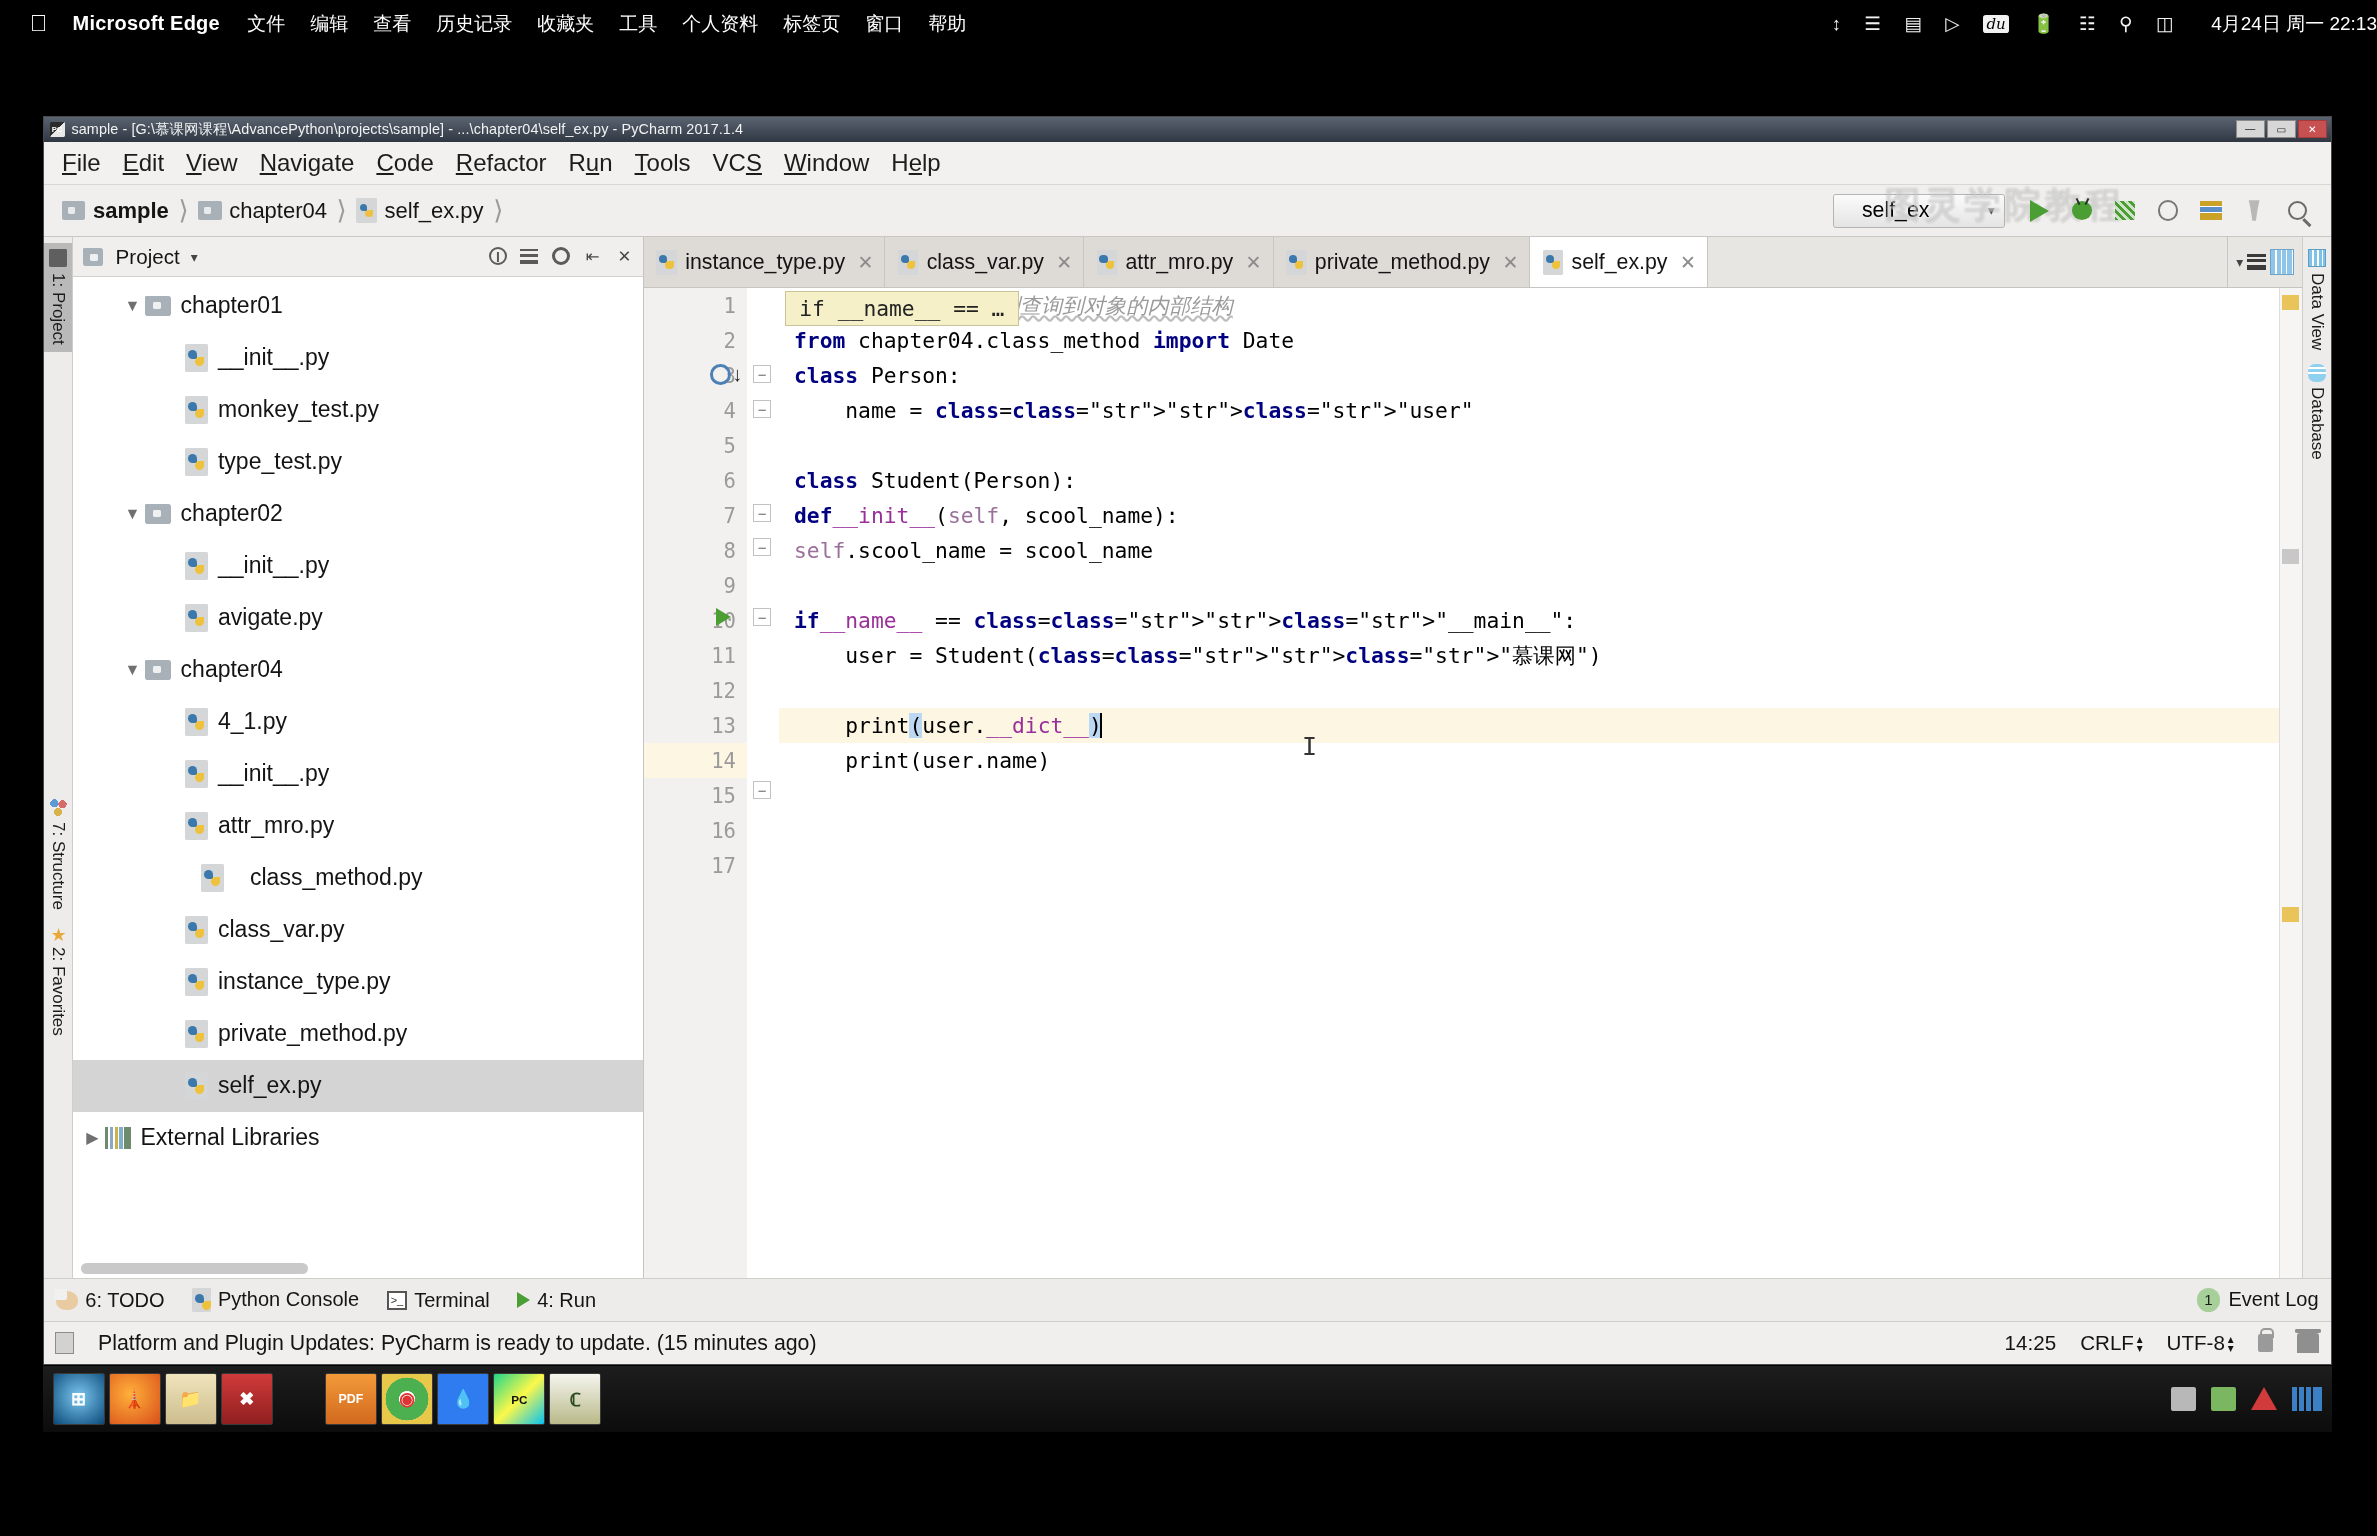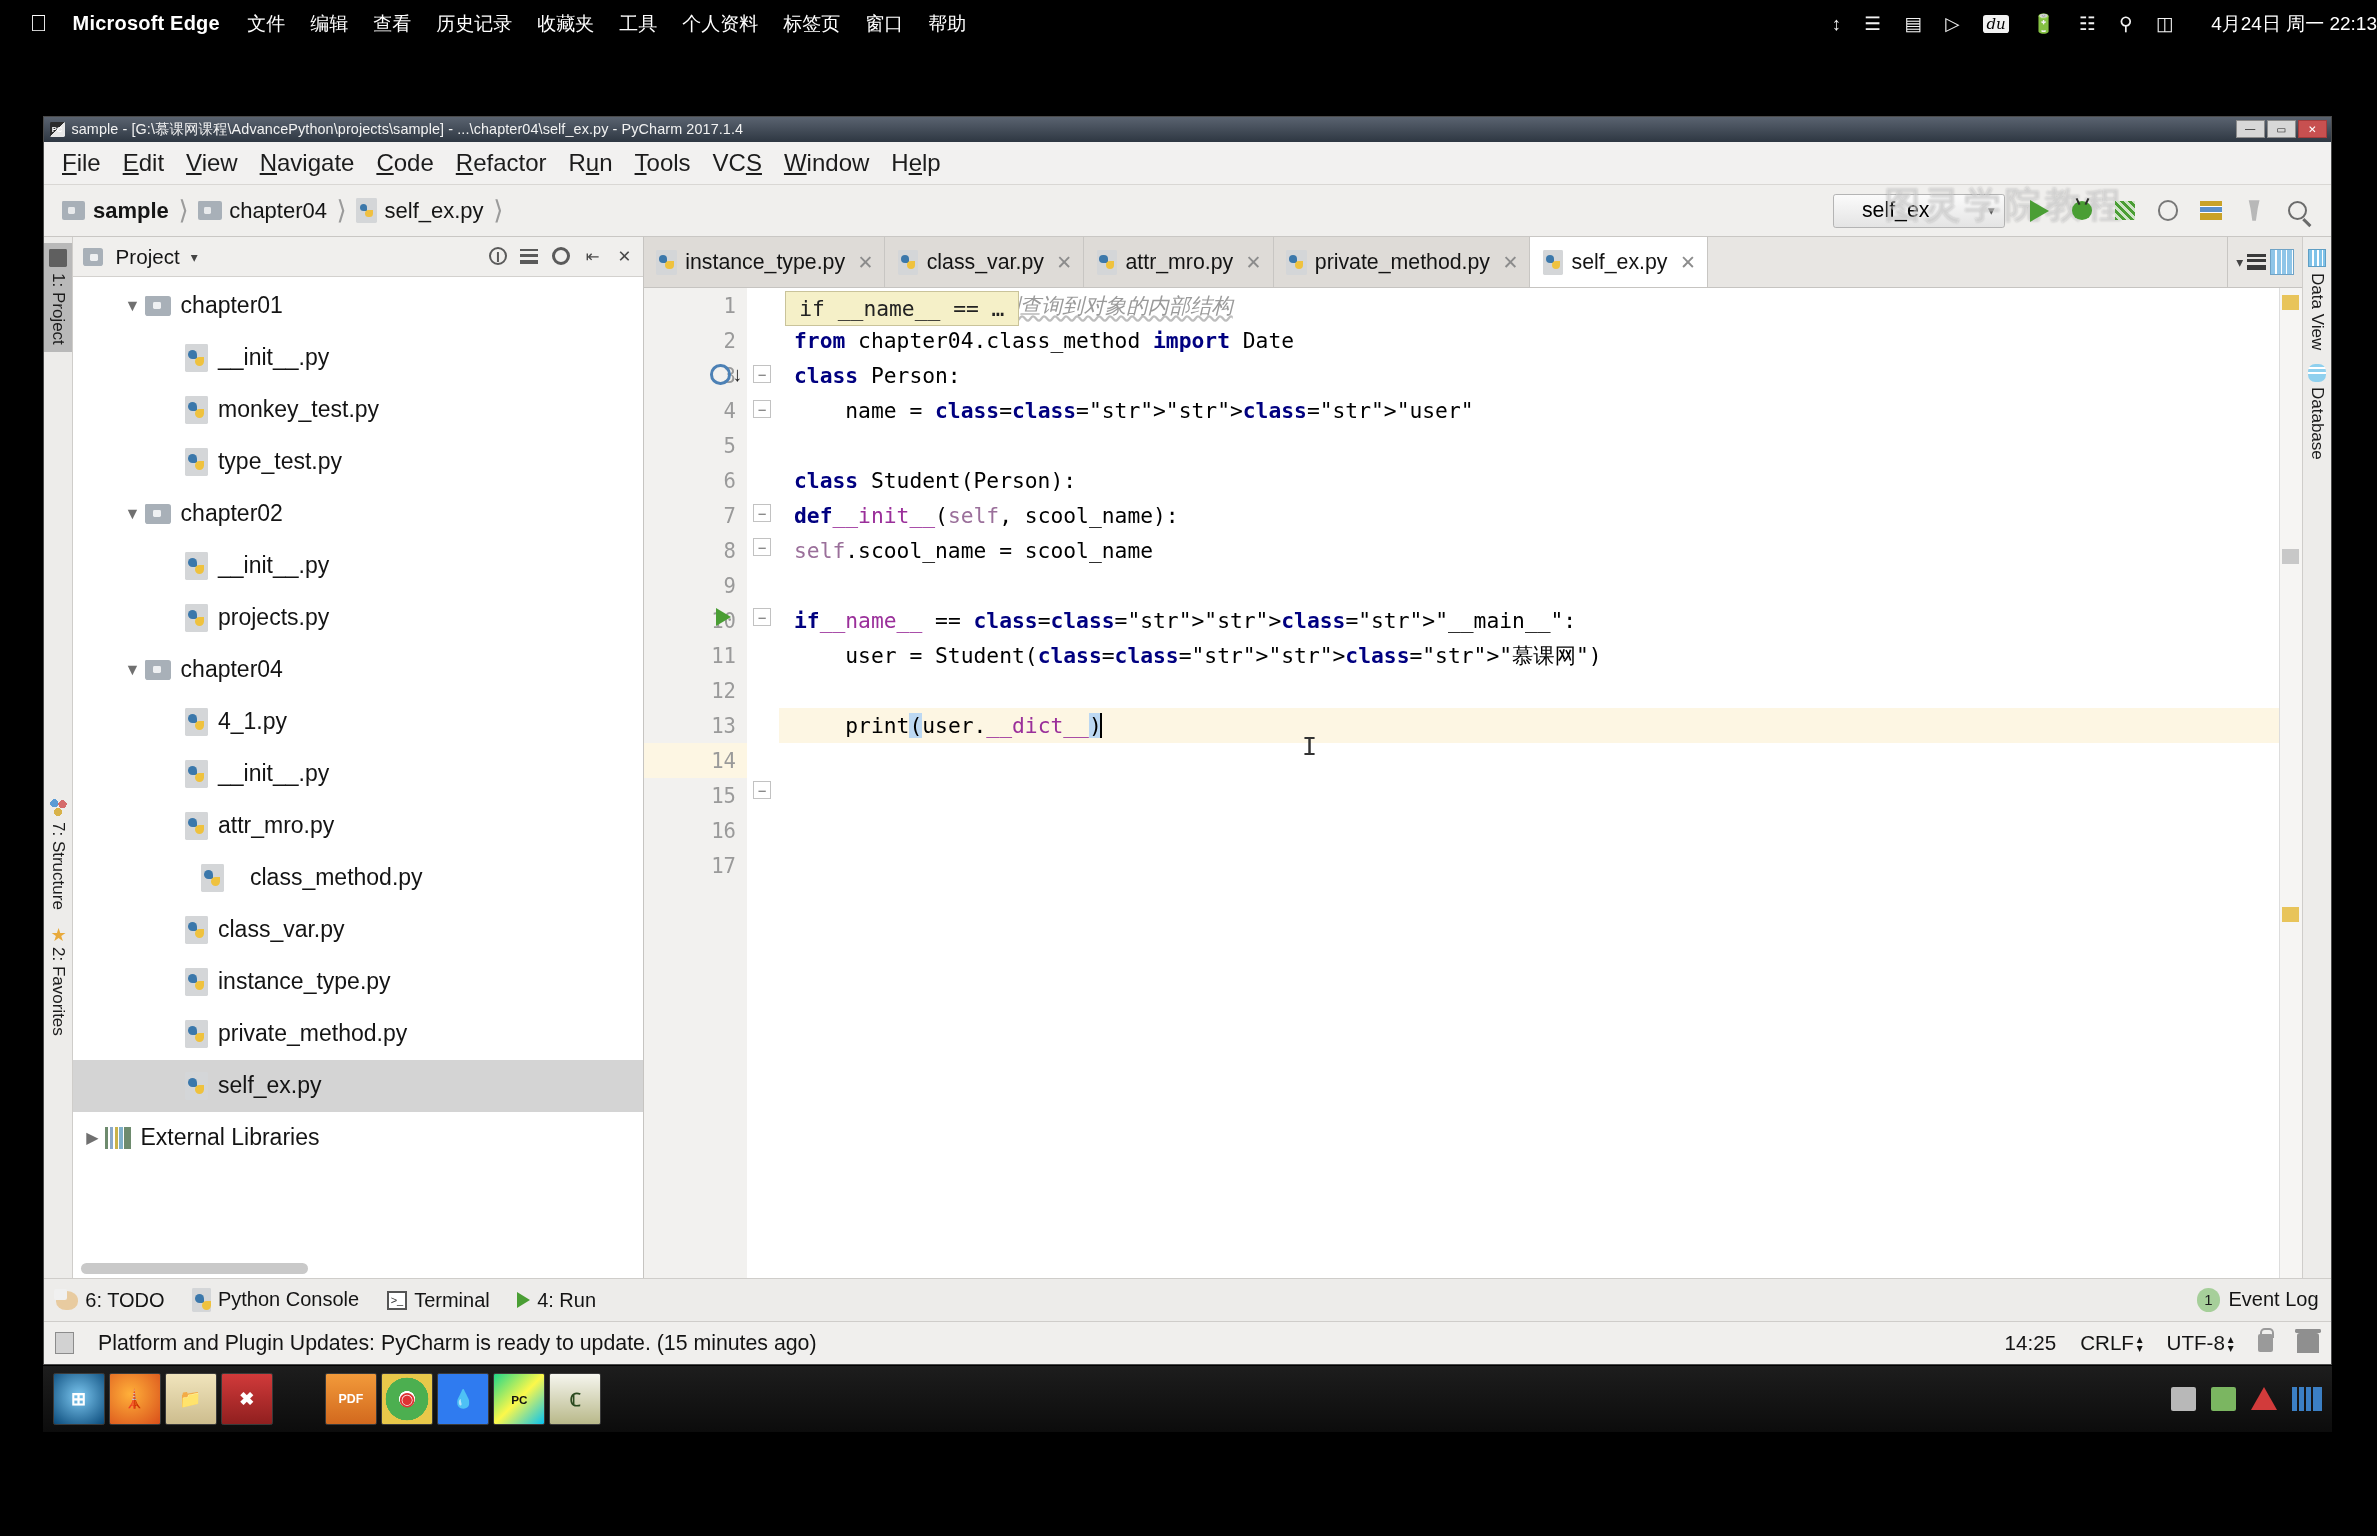--- a/index.html
+++ b/index.html
@@ -434,21 +434,21 @@
             <span class="tlabel">chapter02</span>
           </div>
           <div class="trow" style="padding-left: 87px;">
             <span class="tarrow blank">▪</span>
             <span class="tpy"></span>
             <span class="tlabel">__init__.py</span>
           </div>
           <div class="trow" style="padding-left: 87px;">
             <span class="tarrow blank">▪</span>
             <span class="tpy"></span>
-            <span class="tlabel">projects.py</span>
+            <span class="tlabel">avigate.py</span>
           </div>
           <div class="trow" style="padding-left: 47px;">
             <span class="tarrow">▼</span>
             <span class="tfolder"></span>
             <span class="tlabel">chapter04</span>
           </div>
           <div class="trow" style="padding-left: 87px;">
             <span class="tarrow blank">▪</span>
             <span class="tpy"></span>
             <span class="tlabel">4_1.py</span>
@@ -570,20 +570,21 @@
             <div class="cline">    name = <span <span="" class="kw">class</span>=<span <span="" class="kw">class</span>="str"&gt;"str"&gt;<span <span="" class="kw">class</span>="str"&gt;"user"</div>
             <div class="cline"></div>
             <div class="cline"><span class="kw">class</span> Student(Person):</div>
             <div class="cline">    <span class="kw">def</span> <span class="dunder">__init__</span>(<span class="self">self</span>, scool_name):</div>
             <div class="cline">        <span class="self">self</span>.scool_name = scool_name</div>
             <div class="cline"></div>
             <div class="cline"><span class="kw">if</span> <span class="dunder">__name__</span> == <span <span="" class="kw">class</span>=<span <span="" class="kw">class</span>="str"&gt;"str"&gt;<span <span="" class="kw">class</span>="str"&gt;"__main__":</div>
             <div class="cline">    user = Student(<span <span="" class="kw">class</span>=<span <span="" class="kw">class</span>="str"&gt;"str"&gt;<span <span="" class="kw">class</span>="str"&gt;"慕课网")</div>
             <div class="cline"></div>
             <div class="cline hl">    print<span class="hlbracket">(</span>user.<span class="dunder">__dict__</span><span class="hlbracket">)</span><span class="caret-bar"></span></div>
+            <div class="cline">    print(user.name)</div>
             <div class="cline"></div>
             <div class="cline"></div>
             <div id="sticky-hint">if __name__ == …</div>
             <div id="mouse-caret" style="left:523px;top:444px;">I</div>
           </div>
         <div id="marker-rail">
           <div class="mk" style="top:6.9px;background:#e8c45a;"></div>
           <div class="mk" style="top:261px;background:#c8c8c8;"></div>
           <div class="mk" style="top:619px;background:#e8c45a;"></div>
         </div>

